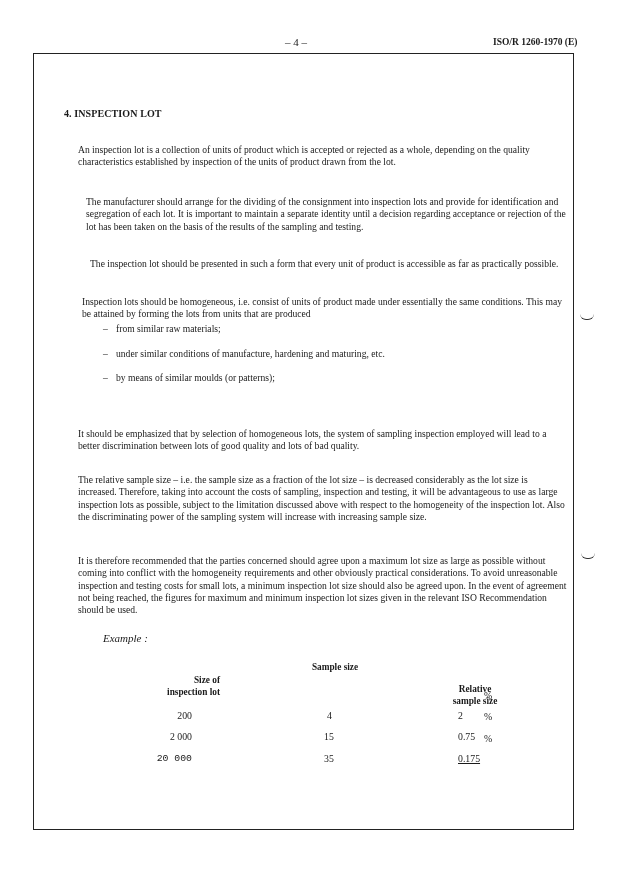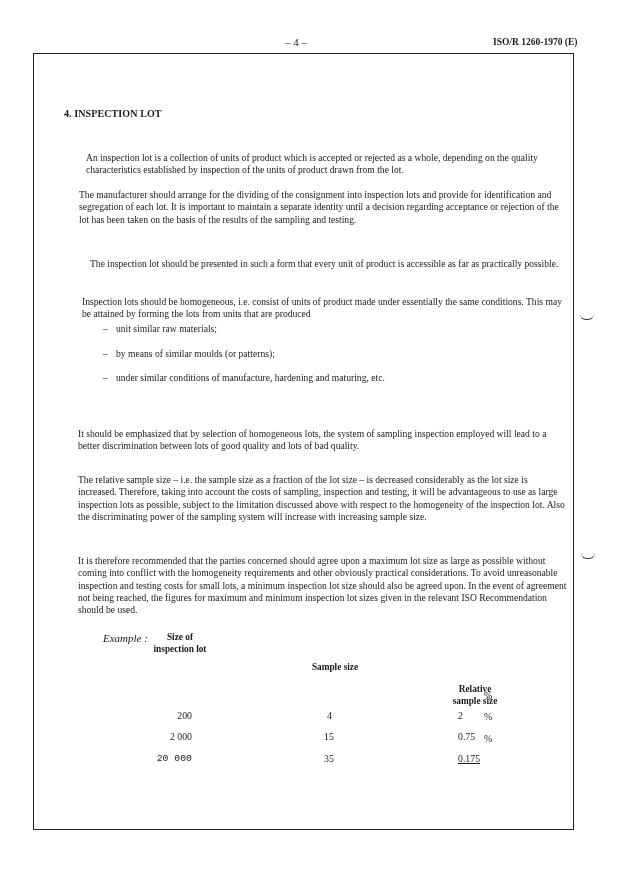--- a/index.html
+++ b/index.html
@@ -26,39 +26,39 @@
 </head>
 <body>
 
 <div class="page-num">– 4 –</div>
 <div class="doc-code">ISO/R 1260-1970 (E)</div>
 
 <div class="frame"></div>
 
 <div class="section-title">4.  INSPECTION LOT</div>
 
-<p class="para" style="top:144px;margin:8px;">An inspection lot is a collection of units of product which is accepted or rejected as a whole, depending on the quality characteristics established by inspection of the units of product drawn from the lot.</p>
-<p class="para" style="top:188px;margin:1px;">The manufacturer should arrange for the dividing of the consignment into inspection lots and provide for identification and segregation of each lot. It is important to maintain a separate identity until a decision regarding acceptance or rejection of the lot has been taken on the basis of the results of the sampling and testing.</p>
+<p class="para" style="top:144px;margin:0;">An inspection lot is a collection of units of product which is accepted or rejected as a whole, depending on the quality characteristics established by inspection of the units of product drawn from the lot.</p>
+<p class="para" style="top:188px;margin:8px;">The manufacturer should arrange for the dividing of the consignment into inspection lots and provide for identification and segregation of each lot. It is important to maintain a separate identity until a decision regarding acceptance or rejection of the lot has been taken on the basis of the results of the sampling and testing.</p>
 <p class="para" style="top:246px;margin:12px;">The inspection lot should be presented in such a form that every unit of product is accessible as far as practically possible.</p>
 <p class="para" style="top:292px;margin:4px;">Inspection lots should be homogeneous, i.e. consist of units of product made under essentially the same conditions. This may be attained by forming the lots from units that are produced</p>
 
 <div class="bullets">
-  <div class="bullet"><span class="dash">–</span><span>unit similar raw materials;</span></div>
+  <div class="bullet"><span class="dash">–</span><span>from similar raw materials;</span></div>
+  <div class="bullet"><span class="dash">–</span><span>under similar conditions of manufacture, hardening and maturing, etc.</span></div>
   <div class="bullet"><span class="dash">–</span><span>by means of similar moulds (or patterns);</span></div>
-  <div class="bullet"><span class="dash">–</span><span>under similar conditions of manufacture, hardening and maturing, etc.</span></div>
 </div>
 
 <p class="para" style="top:428px;margin:0;width:470px;">It should be emphasized that by selection of homogeneous lots, the system of sampling inspection employed will lead to a better discrimination between lots of good quality and lots of bad quality.</p>
 <p class="para" style="top:474px;margin:0;">The relative sample size – i.e. the sample size as a fraction of the lot size – is decreased considerably as the lot size is increased. Therefore, taking into account the costs of sampling, inspection and testing, it will be advantageous to use as large inspection lots as possible, subject to the limitation discussed above with respect to the homogeneity of the inspection lot. Also the discriminating power of the sampling system will increase with increasing sample size.</p>
 <p class="para" style="top:555px;margin:0;">It is therefore recommended that the parties concerned should agree upon a maximum lot size as large as possible without coming into conflict with the homogeneity requirements and other obviously practical considerations. To avoid unreasonable inspection and testing costs for small lots, a minimum inspection lot size should also be agreed upon. In the event of agreement not being reached, the figures for maximum and minimum inspection lot sizes given in the relevant ISO Recommendation should be used.</p>
 
 <div class="example-label">Example :</div>
 
 <div>
-  <div class="th" style="left:140px;top:632px;width:80px;">
+  <div class="th" style="left:140px;top:675px;width:80px;text-align:right;">
     <div>Size of</div>
     <div>inspection lot</div>
   </div>
   <div class="th" style="left:290px;top:662px;width:90px;">Sample size</div>
   <div class="th" style="left:440px;top:656px;width:70px;margin-top:28px;">
     <div>Relative</div>
     <div>sample size</div>
   </div>
 
   <div>

